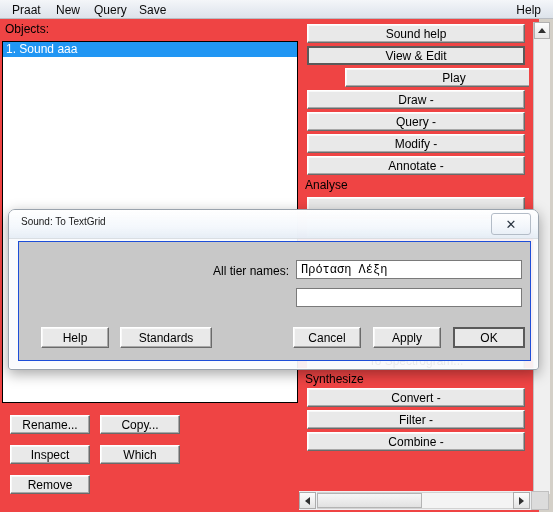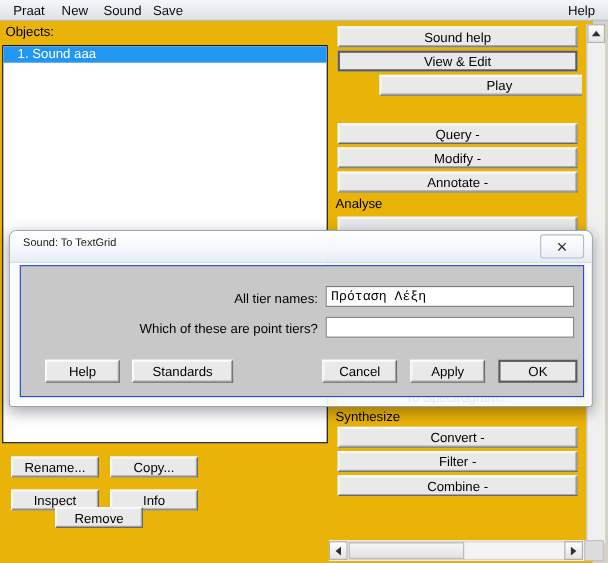--- a/index.html
+++ b/index.html
@@ -38,21 +38,21 @@
     padding: 1px 4px;
     white-space: nowrap;
     cursor: default;
   }
 
   
   .workspace {
     position: absolute;
     left: 0; top: 19px;
     width: 539px; height: 493px;
-    background: #eab308;
+    background: #ef4444;
   }
 
   .objects-label {
     position: absolute;
     left: 5px; top: 3px;
     font-size: 12px;
     color: #000;
   }
 
   .objects-list {
@@ -60,21 +60,21 @@
     left: 2px; top: 22px;
     width: 296px; height: 362px;
     background: #ffffff;
     border: 1px solid #000000;
     box-sizing: border-box;
     overflow: hidden;
   }
   .object-row {
     height: 15px;
     line-height: 15px;
-    padding-left: 13px;
+    padding-left: 3px;
     font-size: 12px;
     color: #000;
     white-space: nowrap;
     cursor: default;
   }
   .object-row.selected {
     background: #2196f3;
     color: #ffffff;
   }
 
@@ -255,43 +255,44 @@
   }
 </style>
 </head>
 <body>
 
 <div id="app">
 
   <div class="menubar">
     <div class="menu-item" style="left:8px">Praat</div>
     <div class="menu-item" style="left:52px">New</div>
-    <div class="menu-item" style="left:90px">Sound</div>
+    <div class="menu-item" style="left:90px">Query</div>
     <div class="menu-item" style="left:135px">Save</div>
     <div class="menu-item" style="right:8px">Help</div>
   </div>
 
   <div class="workspace">
 
     <div class="objects-label">Objects:</div>
 
     <div class="objects-list">
       <div class="object-row selected">1. Sound aaa</div>
     </div>
 
     <div class="btn" style="left:10px;  top:396px; width:80px; height:19px;">Rename...</div>
     <div class="btn" style="left:100px; top:396px; width:80px; height:19px;">Copy...</div>
     <div class="btn" style="left:10px;  top:426px; width:80px; height:19px;">Inspect</div>
-    <div class="btn" style="left:100px; top:426px; width:80px; height:19px;">Info</div>
-    <div class="btn" style="left:10px;  top:442px; width:80px; height:19px;margin-left:40px;">Remove</div>
+    <div class="btn" style="left:100px; top:426px; width:80px; height:19px;">Which</div>
+    <div class="btn" style="left:10px;  top:456px; width:80px; height:19px;">Remove</div>
 
     <div class="right-panel">
       <div class="btn" style="top:5px;">Sound help</div>
       <div class="btn default-focus" style="top:27px;">View &amp; Edit</div>
       <div class="btn" style="top:49px;margin-left:38px;">Play</div>
+      <div class="btn" style="top:71px;">Draw -</div>
       <div class="btn" style="top:93px;">Query -</div>
       <div class="btn" style="top:115px;">Modify -</div>
       <div class="btn" style="top:137px;">Annotate -</div>
 
       <div class="section-label" style="left:2px; top:159px;">Analyse</div>
 
       <div class="btn" style="top:178px;"></div>
       <div class="btn" style="top:200px;"></div>
       <div class="btn" style="top:222px;"></div>
       <div class="btn" style="top:244px;"></div>
@@ -331,21 +332,20 @@
       <div class="dialog-titlebar">
         <div class="dialog-title">Sound: To TextGrid</div>
         <div class="dialog-close">✕</div>
       </div>
 
       <div class="dialog-body">
 
         <div class="field-label" style="left:20px; top:22px; width:250px;">All tier names:</div>
         <input class="text-input" type="text" style="left: 277px; top: 18px; width: 226px; height: 19px;" value="Πρόταση Λέξη">
 
-        <div class="field-label" style="left:20px; top:50px; width:250px;">Which of these are point tiers?</div>
         <input class="text-input" type="text" style="left: 277px; top: 46px; width: 226px; height: 19px;" value="">
 
         <div class="btn" style="left:22px;  top:85px; width:68px; height:21px;">Help</div>
         <div class="btn" style="left:101px; top:85px; width:92px; height:21px;">Standards</div>
         <div class="btn" style="left:274px; top:85px; width:68px; height:21px;">Cancel</div>
         <div class="btn" style="left:354px; top:85px; width:68px; height:21px;">Apply</div>
         <div class="btn default-focus" style="left:434px; top:85px; width:72px; height:21px;">OK</div>
       </div>
     </div>
 

